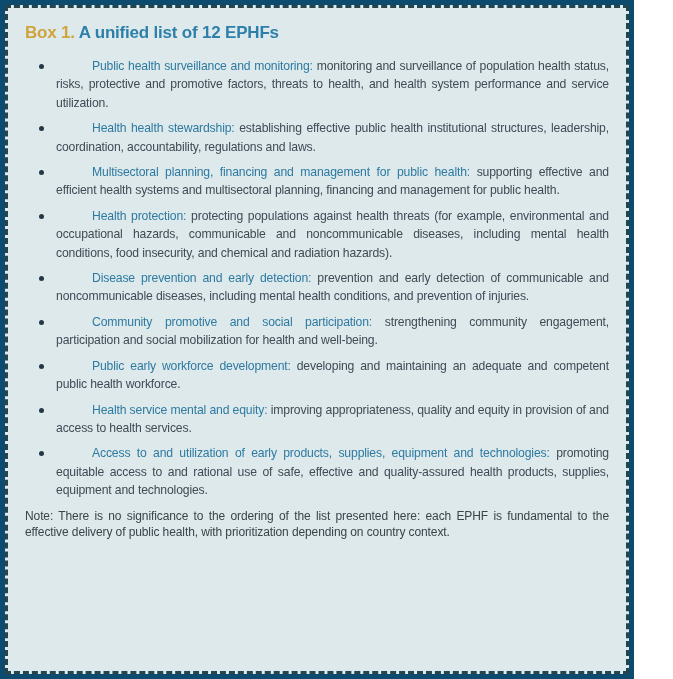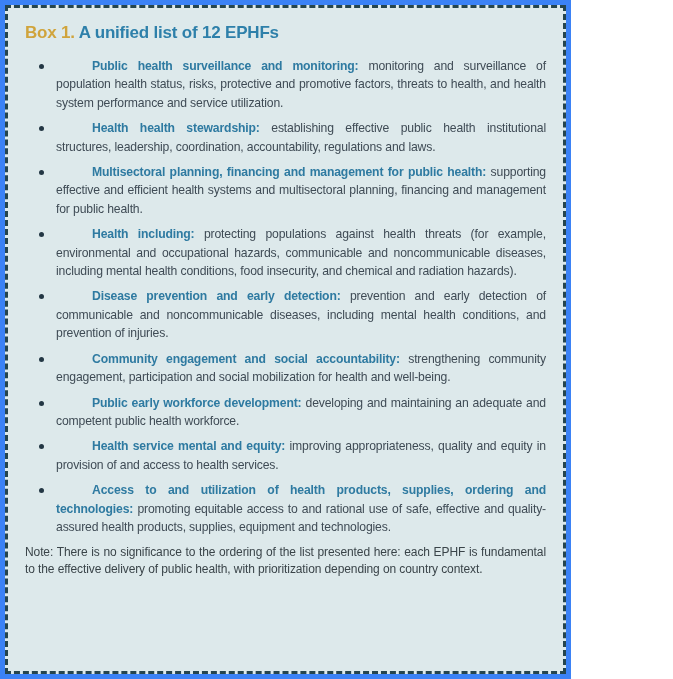--- a/index.html
+++ b/index.html
@@ -6,23 +6,23 @@
     margin: 0;
     padding: 0;
     background: #ffffff;
     width: 673px;
     height: 679px;
     font-family: "Liberation Sans", sans-serif;
     overflow: hidden;
   }
   .page {
     position: relative;
-    width: 571px;
+    width: 634px;
     height: 679px;
-    background: #3b82f6;
+    background: #0c4a6e;
   }
   .box {
     position: absolute;
     top: 5px; left: 5px; right: 5px; bottom: 5px;
     border: 3px dashed #25454e;
     background: #dde9eb;
     padding: 12px 17px 12px 17px;
     box-sizing: border-box;
     overflow: hidden;
   }
@@ -58,21 +58,21 @@
   .item-text {
     flex: 1 1 auto;
     margin: 0;
     font-size: 12.2px;
     line-height: 18.4px;
     letter-spacing: -0.15px;
     color: #3f4b55;
     text-align: justify;
   }
   .item-text .term {
-    font-weight: bold;
+    font-weight: normal;
     color: #2e7aa1;
     padding-left: 36px;
   }
   .note {
     margin: 8px 0 0 0;
     font-size: 12px;
     line-height: 16.5px;
     letter-spacing: -0.1px;
     color: #3a4449;
     text-align: justify;
@@ -98,47 +98,47 @@
         <p class="item-text"><strong class="term">Health health stewardship:</strong> <span class="desc">establishing effective public health institutional structures, leadership, coordination, accountability, regulations and laws.</span></p>
       </li>
 
       <li class="ephf-item">
         <span class="bullet"></span>
         <p class="item-text"><strong class="term">Multisectoral planning, financing and management for public health:</strong> <span class="desc">supporting effective and efficient health systems and multisectoral planning, financing and management for public health.</span></p>
       </li>
 
       <li class="ephf-item">
         <span class="bullet"></span>
-        <p class="item-text"><strong class="term">Health including:</strong> <span class="desc">protecting populations against health threats (for example, environmental and occupational hazards, communicable and noncommunicable diseases, including mental health conditions, food insecurity, and chemical and radiation hazards).</span></p>
+        <p class="item-text"><strong class="term">Health protection:</strong> <span class="desc">protecting populations against health threats (for example, environmental and occupational hazards, communicable and noncommunicable diseases, including mental health conditions, food insecurity, and chemical and radiation hazards).</span></p>
       </li>
 
       <li class="ephf-item">
         <span class="bullet"></span>
         <p class="item-text"><strong class="term">Disease prevention and early detection:</strong> <span class="desc">prevention and early detection of communicable and noncommunicable diseases, including mental health conditions, and prevention of injuries.</span></p>
       </li>
 
 
       <li class="ephf-item">
         <span class="bullet"></span>
-        <p class="item-text"><strong class="term">Community engagement and social accountability:</strong> <span class="desc">strengthening community engagement, participation and social mobilization for health and well-being.</span></p>
+        <p class="item-text"><strong class="term">Community promotive and social participation:</strong> <span class="desc">strengthening community engagement, participation and social mobilization for health and well-being.</span></p>
       </li>
 
       <li class="ephf-item">
         <span class="bullet"></span>
         <p class="item-text"><strong class="term">Public early workforce development:</strong> <span class="desc">developing and maintaining an adequate and competent public health workforce.</span></p>
       </li>
 
       <li class="ephf-item">
         <span class="bullet"></span>
         <p class="item-text"><strong class="term">Health service mental and equity:</strong> <span class="desc">improving appropriateness, quality and equity in provision of and access to health services.</span></p>
       </li>
 
 
       <li class="ephf-item">
         <span class="bullet"></span>
-        <p class="item-text"><strong class="term">Access to and utilization of health products, supplies, ordering and technologies:</strong> <span class="desc">promoting equitable access to and rational use of safe, effective and quality-assured health products, supplies, equipment and technologies.</span></p>
+        <p class="item-text"><strong class="term">Access to and utilization of early products, supplies, equipment and technologies:</strong> <span class="desc">promoting equitable access to and rational use of safe, effective and quality-assured health products, supplies, equipment and technologies.</span></p>
       </li>
     </ul>
 
     <p class="note">Note: There is no significance to the ordering of the list presented here: each EPHF is fundamental to the effective delivery of public health, with prioritization depending on country context.</p>
 
   </div>
 </div>
 
 </body></html>

